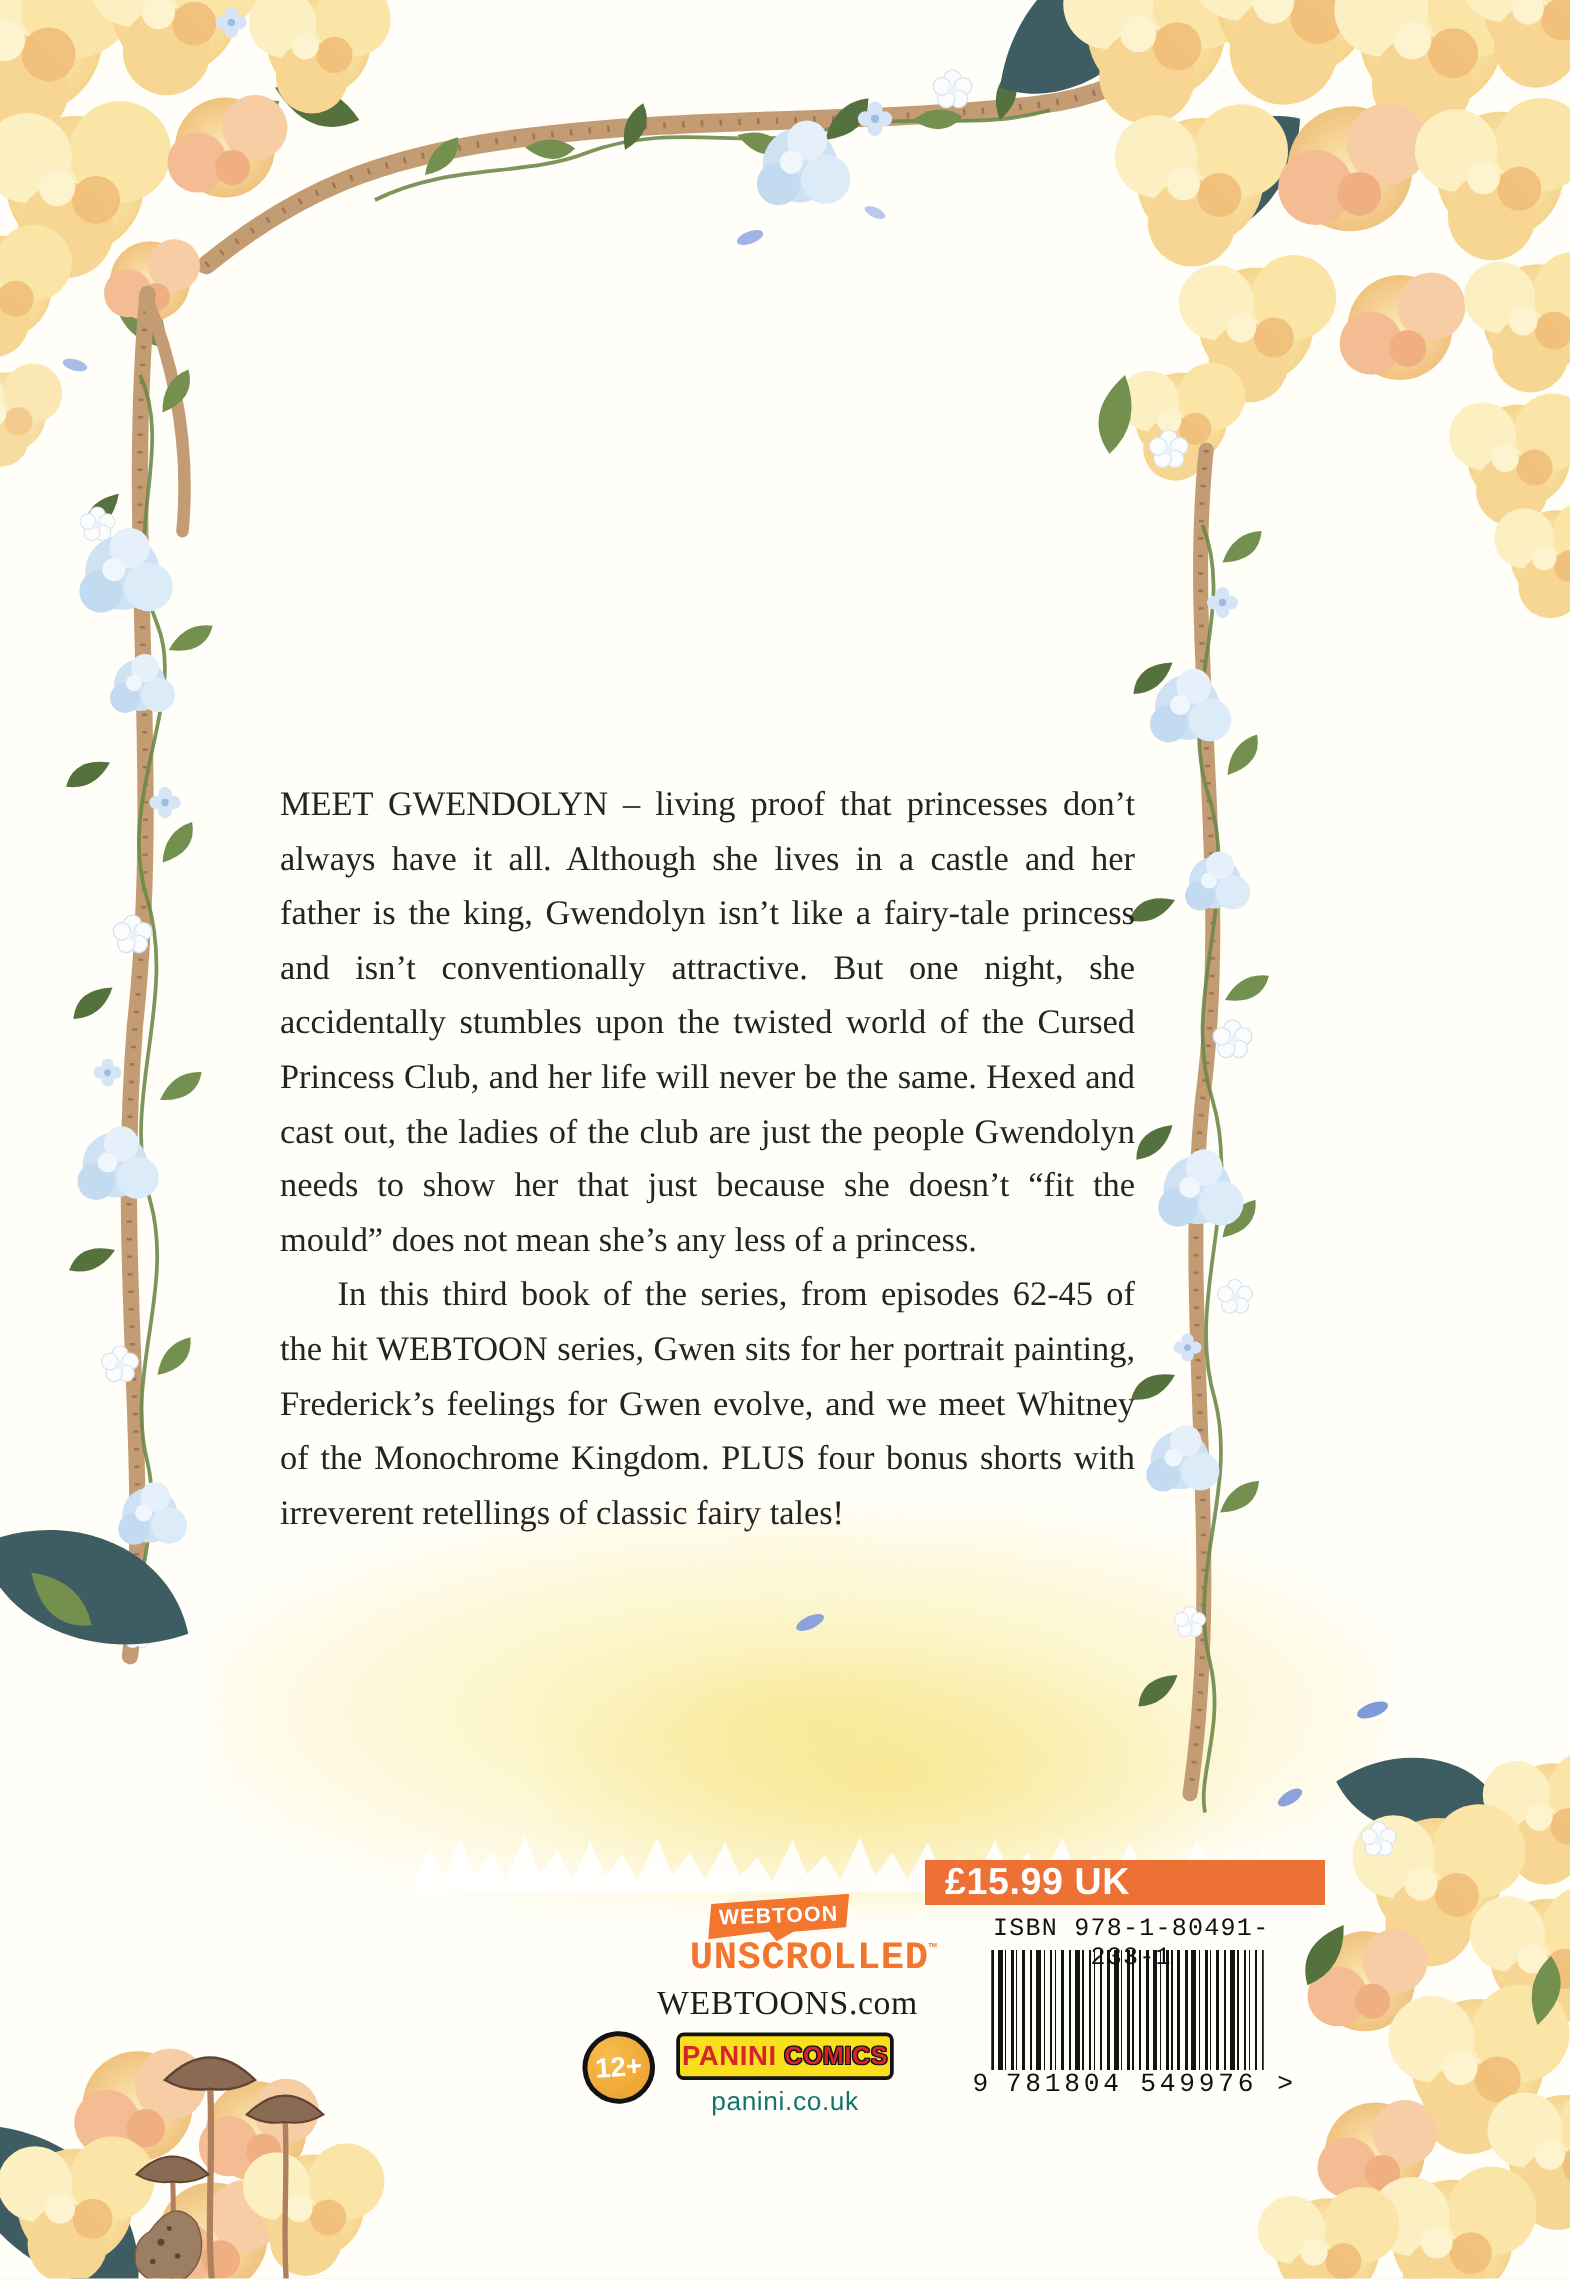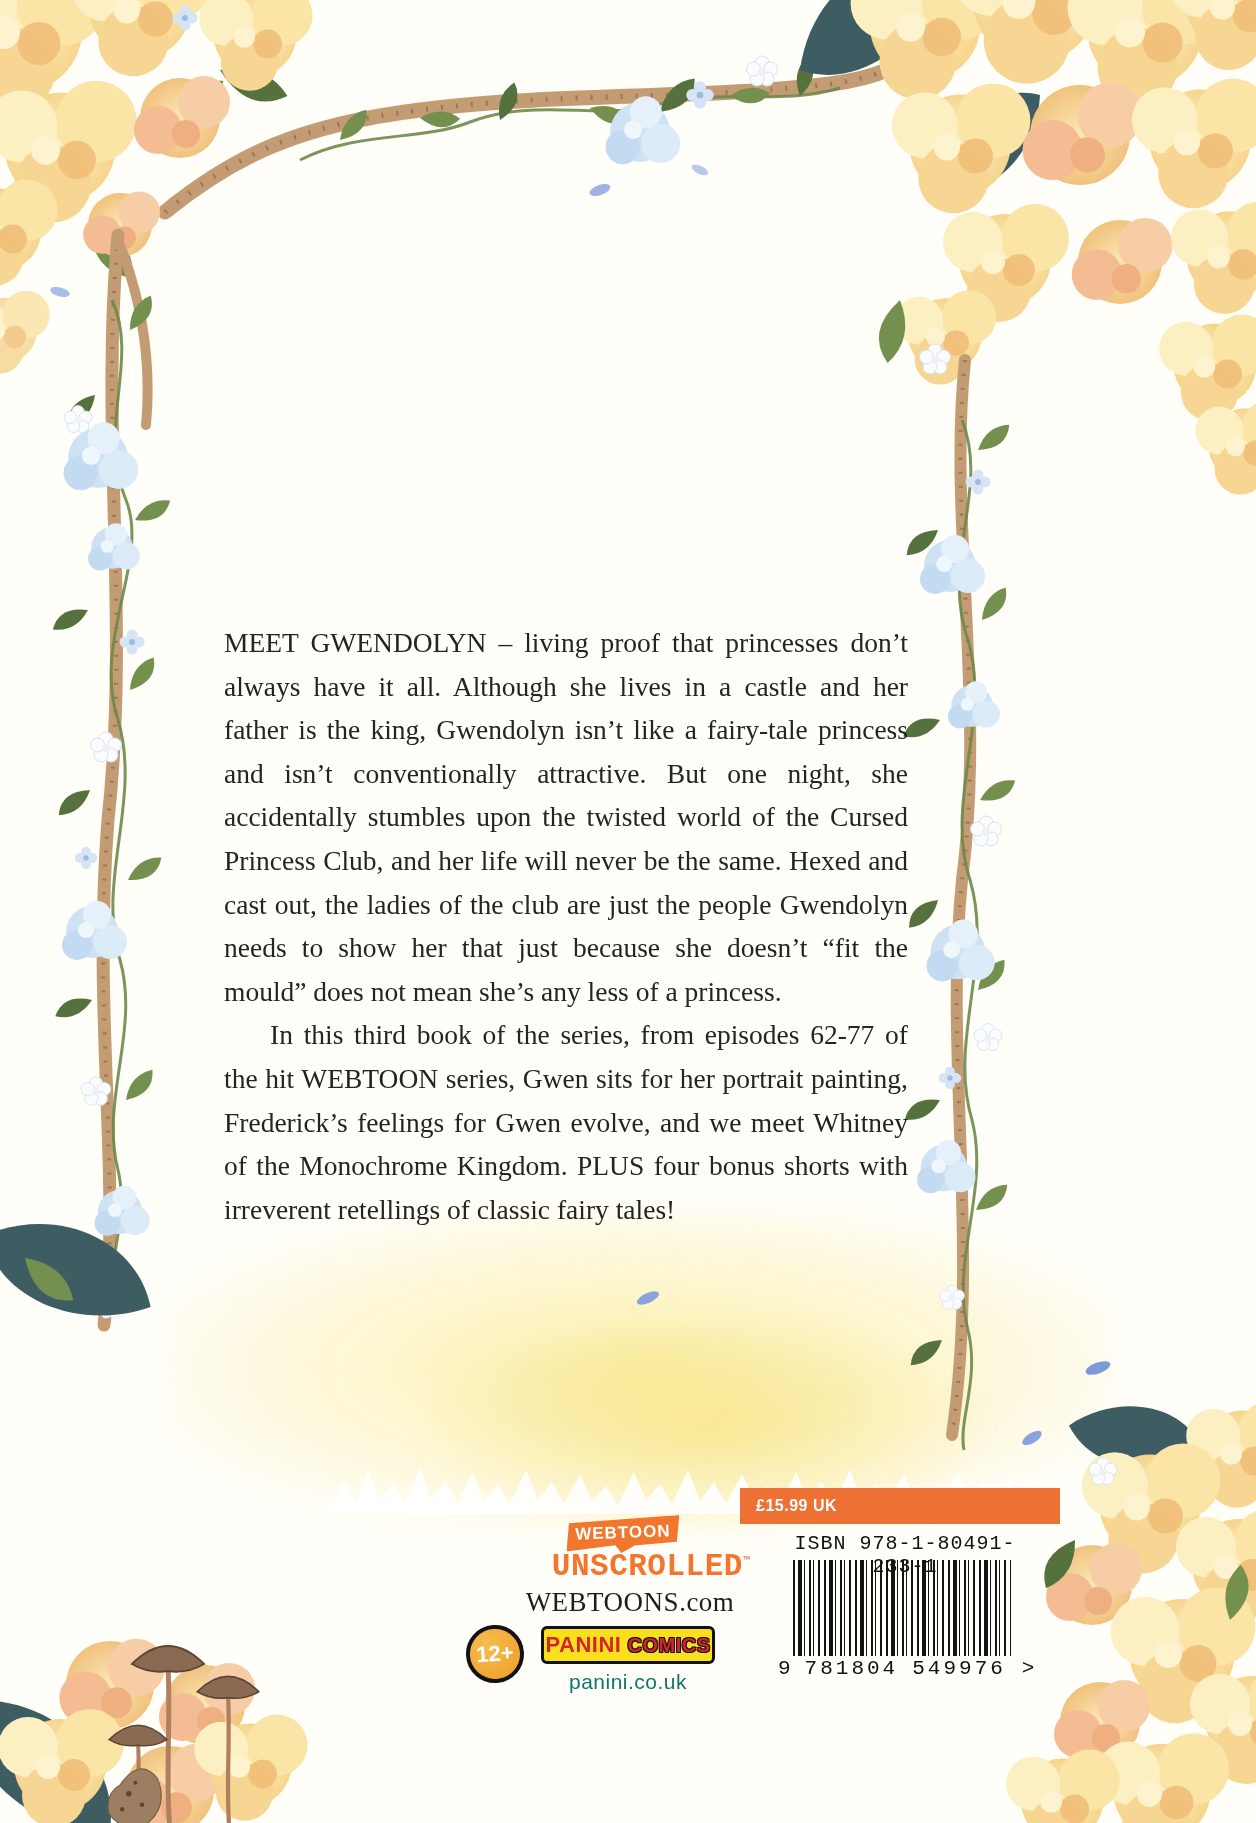--- a/index.html
+++ b/index.html
@@ -55,21 +55,21 @@
   .panini-logo .w2{font-family:"Liberation Sans",sans-serif;font-weight:bold;
     font-size:20px;color:#d7232e;letter-spacing:.5px;text-shadow:
     -1px -1px 0 #111,1px -1px 0 #111,-1px 1px 0 #111,1px 1px 0 #111;}
   .panini-site{position:absolute;left:541px;top:1670px;width:174px;text-align:center;
     font-family:"Liberation Sans",sans-serif;font-size:21px;color:#0f766e;letter-spacing:.5px;}
 
   
   .price-banner{position:absolute;left:740px;top:1488px;width:320px;height:36px;
     background:#ed7034;display:flex;align-items:center;}
   .price-banner span{font-family:"Liberation Sans",sans-serif;font-weight:bold;
-    font-size:16px;color:#fff;padding-left:16px;letter-spacing:.5px;}
+    font-size:30px;color:#fff;padding-left:16px;letter-spacing:.5px;}
   .isbn{position:absolute;left:775px;top:1532px;width:260px;text-align:center;
     font-family:"Liberation Mono",monospace;font-size:20px;color:#111;letter-spacing:1px;}
   .barcode{position:absolute;left:793px;top:1560px;width:218px;height:96px;
     background:repeating-linear-gradient(90deg,
       #141414 0 2px, transparent 2px 5px,
       #141414 5px 9px, transparent 9px 11px,
       #141414 11px 12px, transparent 12px 16px,
       #141414 16px 18px, transparent 18px 20px,
       #141414 20px 21px, transparent 21px 25px,
       #141414 25px 27px, transparent 27px 31px);}
@@ -285,21 +285,21 @@
     <use href="#rose" transform="translate(1062,1800) scale(.9)"></use>
     <use href="#leafD" transform="translate(1075,1540) rotate(140) scale(1.4)"></use>
     <use href="#leaf" transform="translate(1230,1620) rotate(-60) scale(1.4)"></use>
   </svg>
 
   <div class="content">
 
 
     <div class="synopsis">
       <p>MEET GWENDOLYN – living proof that princesses don’t always have it all. Although she lives in a castle and her father is the king, Gwendolyn isn’t like a fairy-tale princess and isn’t conventionally attractive. But one night, she accidentally stumbles upon the twisted world of the Cursed Princess Club, and her life will never be the same. Hexed and cast out, the ladies of the club are just the people Gwendolyn needs to show her that just because she doesn’t “fit the mould” does not mean she’s any less of a princess.</p>
-      <p>In this third book of the series, from episodes 62-77 of the hit WEBTOON series, Gwen sits for her portrait painting, Frederick’s feelings for Gwen evolve, and we meet Whitney of the Monochrome Kingdom. PLUS four bonus shorts with irreverent retellings of classic fairy tales!</p>
+      <p>In this third book of the series, from episodes 62-45 of the hit WEBTOON series, Gwen sits for her portrait painting, Frederick’s feelings for Gwen evolve, and we meet Whitney of the Monochrome Kingdom. PLUS four bonus shorts with irreverent retellings of classic fairy tales!</p>
     </div>
 
     <div class="webtoon-bubble">
       <span>WEBTOON</span>
     </div>
     <div class="unscrolled">
       <span>UNSCROLLED</span><sup>™</sup>
     </div>
     <div class="webtoons-site">WEBTOONS.com</div>
     <div class="age-badge">

